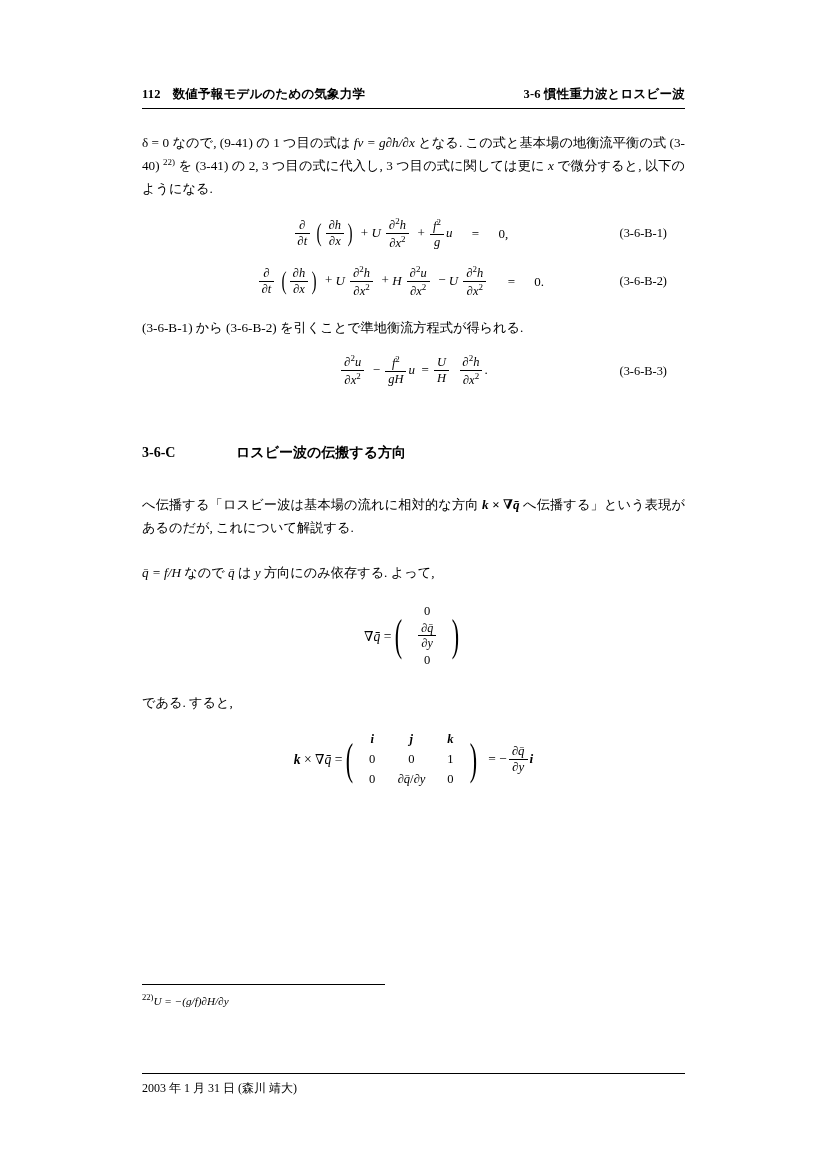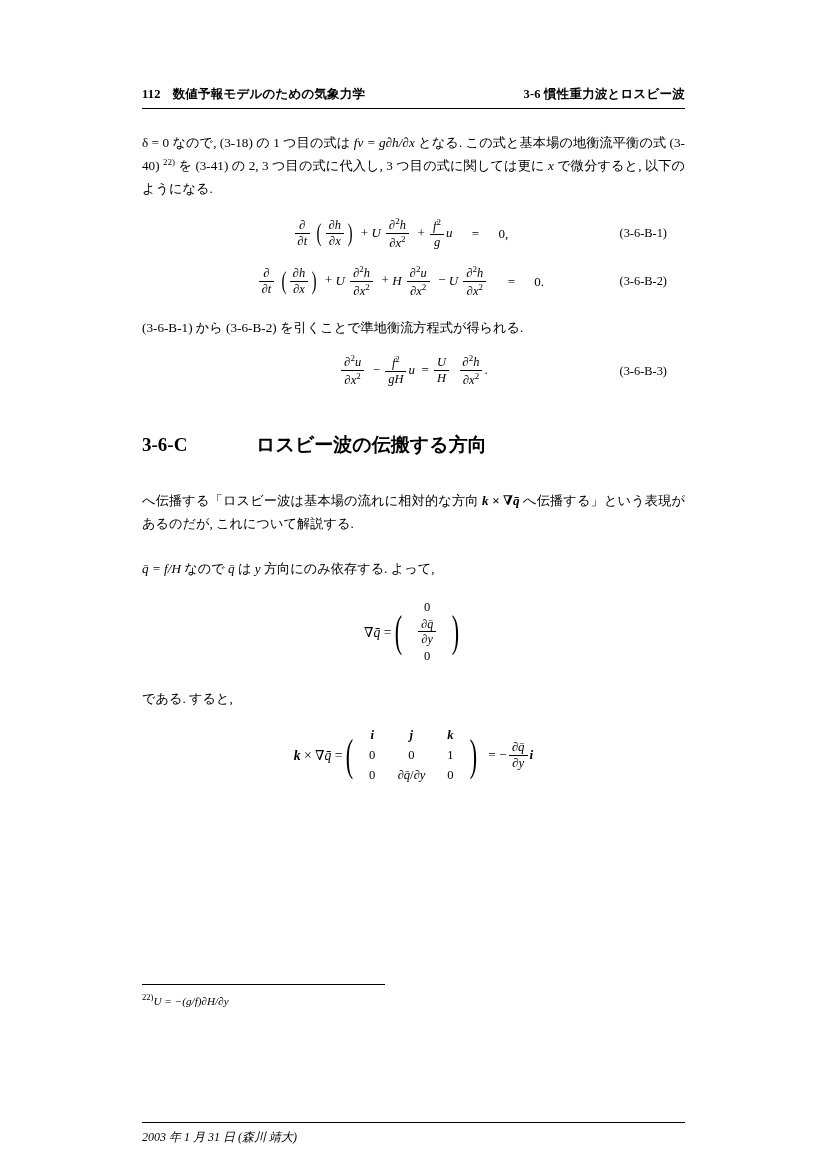--- a/index.html
+++ b/index.html
@@ -56,26 +56,25 @@
     text-align: justify;
     text-justify: inter-character;
   }
 
   .it { font-style: italic; font-family: "Liberation Serif", serif; margin-top: 30px; }
   .bi { font-style: italic; font-weight: bold; }
   .sup { font-size: 9px; vertical-align: super; }
 
   
   h2.section {
-    font-size: 19px;
+    font-size: 14px;
     font-weight: bold;
-    margin: 44px 0 0 0;
+    margin: 56px 0 0 0;
     display: flex;
     align-items: baseline;
-    gap: 20px;
   }
   h2.section .num { width: 94px; flex: none; }
 
   
   .eqblock {
     margin: 13px 0 0 0;
     position: relative;
   }
   .eqrow {
     display: flex;
@@ -175,23 +174,22 @@
   }
   .footnote {
     font-size: 11.2px;
   }
   .footnote .fnmark { font-size: 8.6px; vertical-align: super; }
 
   
   .footer-area {
     position: absolute;
     left: 142px;
-    top: 1122px;
+    top: 1073px;
     width: 543px;
-    font-style: italic;
   }
   .footer-rule {
     border-top: 1px solid #000;
     margin-bottom: 6px;
   }
   .footer-text {
     font-size: 12px;
   }
 </style>
 </head>
@@ -201,21 +199,21 @@
 
   <div class="content">
 
     <div class="runhead">
       <span class="pageno">112</span>
       <span class="left-title">数値予報モデルのための気象力学</span>
       <span class="right-title">3-6 慣性重力波とロスビー波</span>
     </div>
 
     <p class="body" style="margin-top:23px;">
-      <span>δ = 0 なので, (3-18) の 1 つ目の式は </span><span class="it">fv = g∂h/∂x</span><span> となる. この式と基本場の地衡流平衡の式 (3-40) </span><span class="sup">22)</span><span> を (3-41) の 2, 3 つ目の式に代入し, 3 つ目の式に関しては更に </span><span class="it">x</span><span> で微分すると, 以下のようになる.</span>
+      <span>δ = 0 なので, (9-41) の 1 つ目の式は </span><span class="it">fv = g∂h/∂x</span><span> となる. この式と基本場の地衡流平衡の式 (3-40) </span><span class="sup">22)</span><span> を (3-41) の 2, 3 つ目の式に代入し, 3 つ目の式に関しては更に </span><span class="it">x</span><span> で微分すると, 以下のようになる.</span>
     </p>
 
     <div class="eqblock" style="margin-top:16px;">
 
       <div class="eqrow">
         <span class="lhs">
           <span class="frac">
               <span class="num">∂</span>
               <span class="den">∂<span class="it">t</span></span>
             </span>

